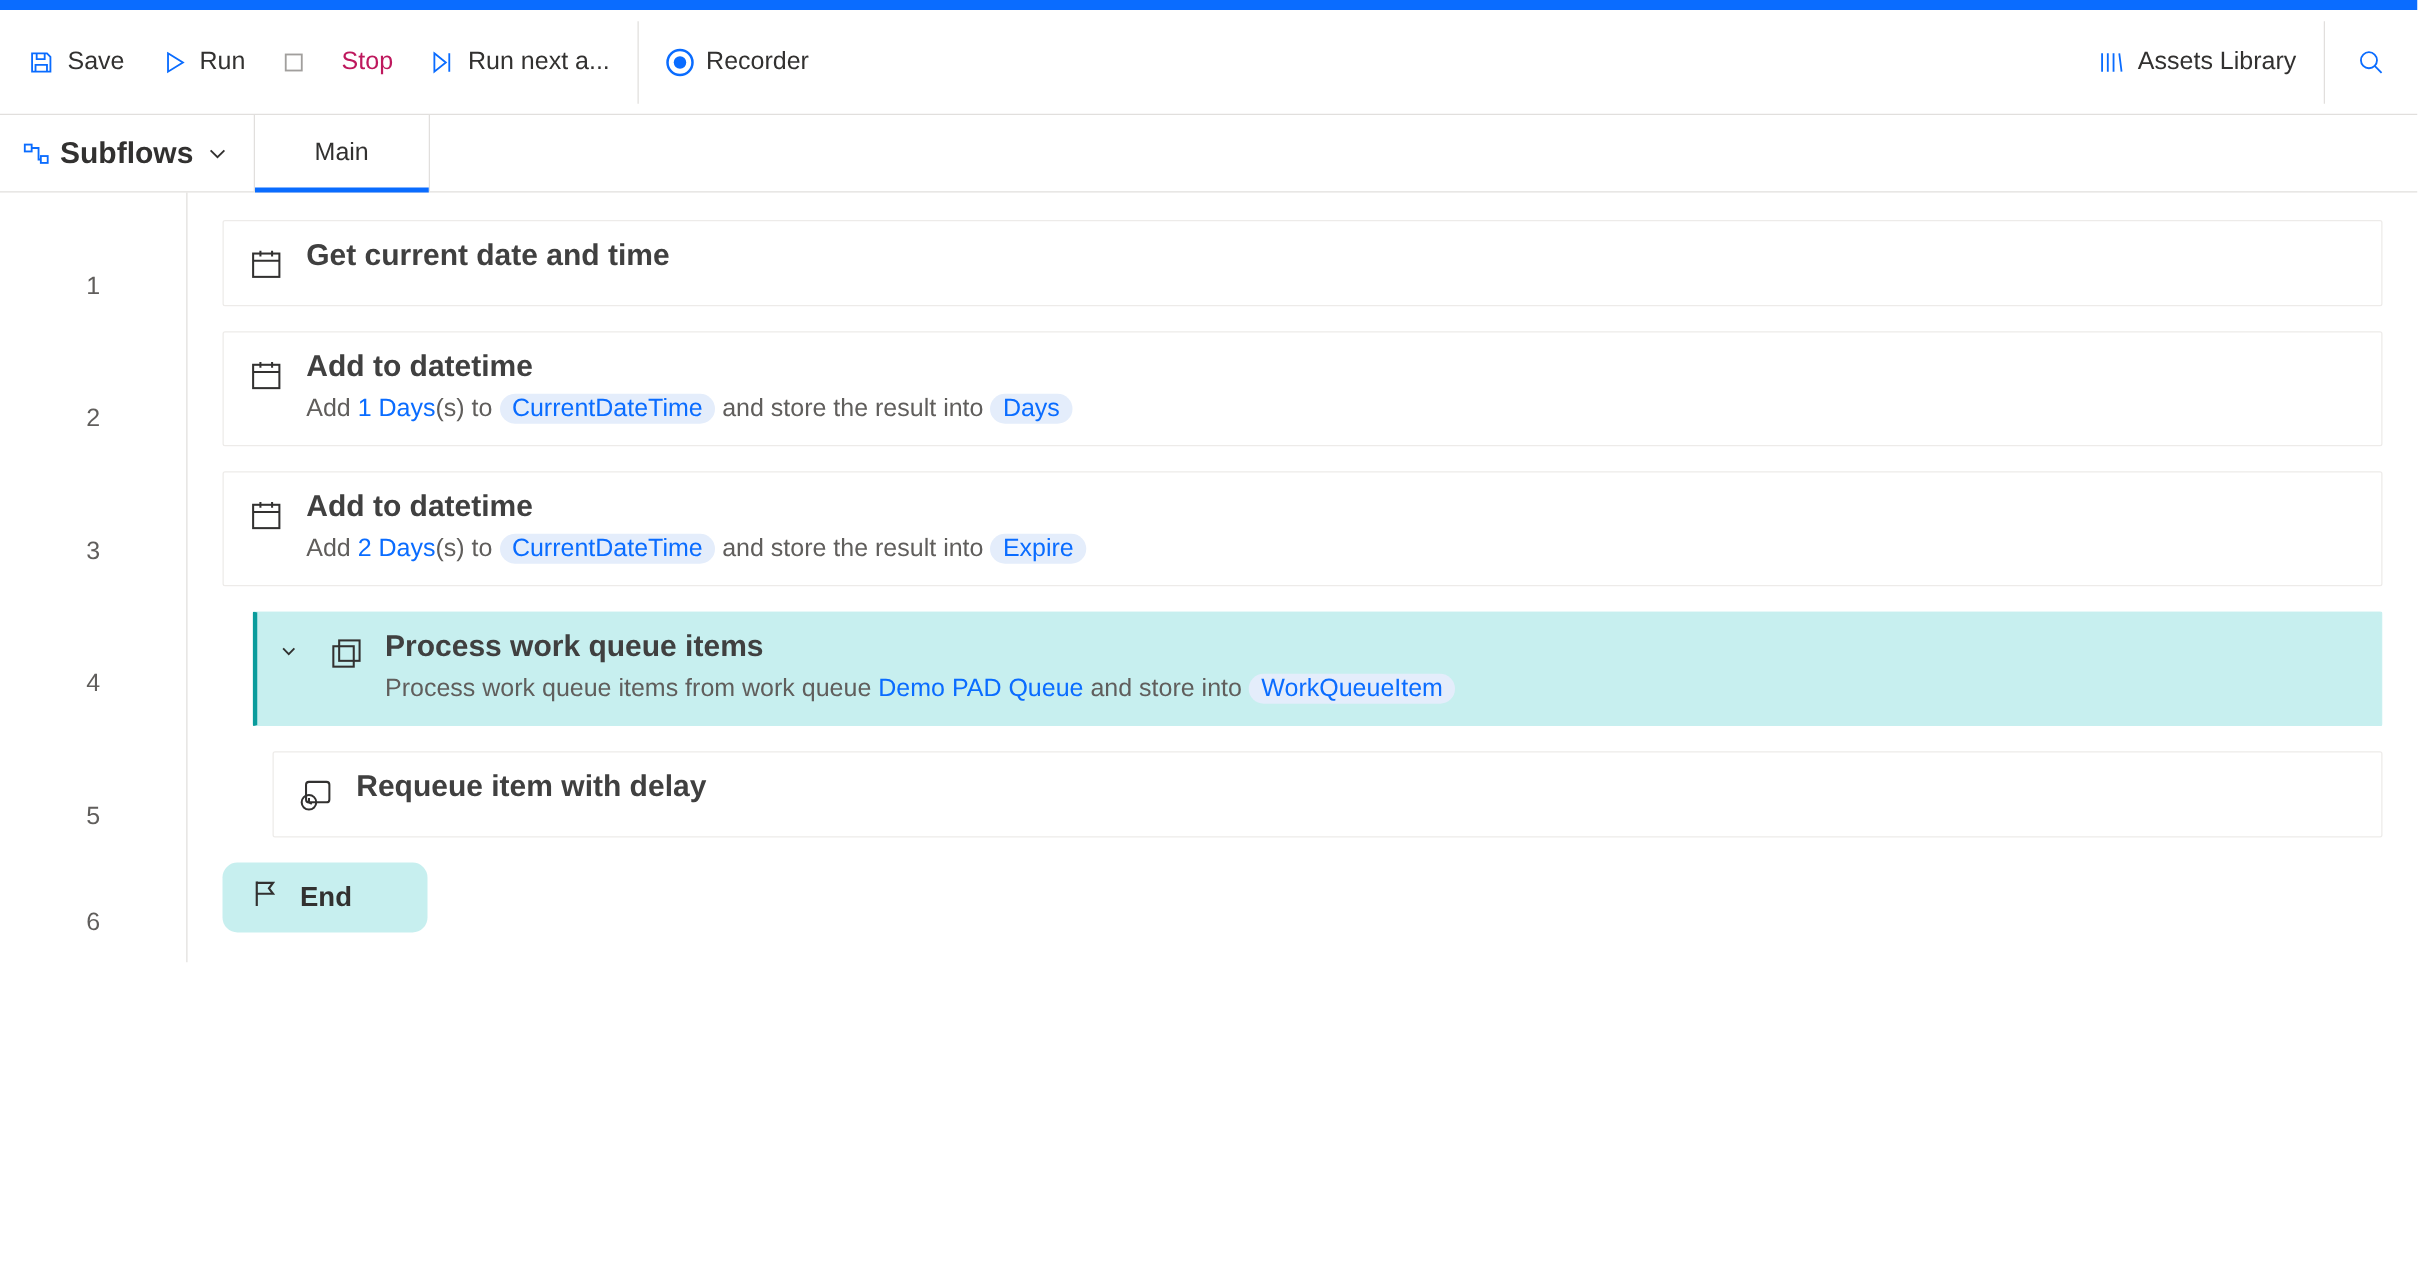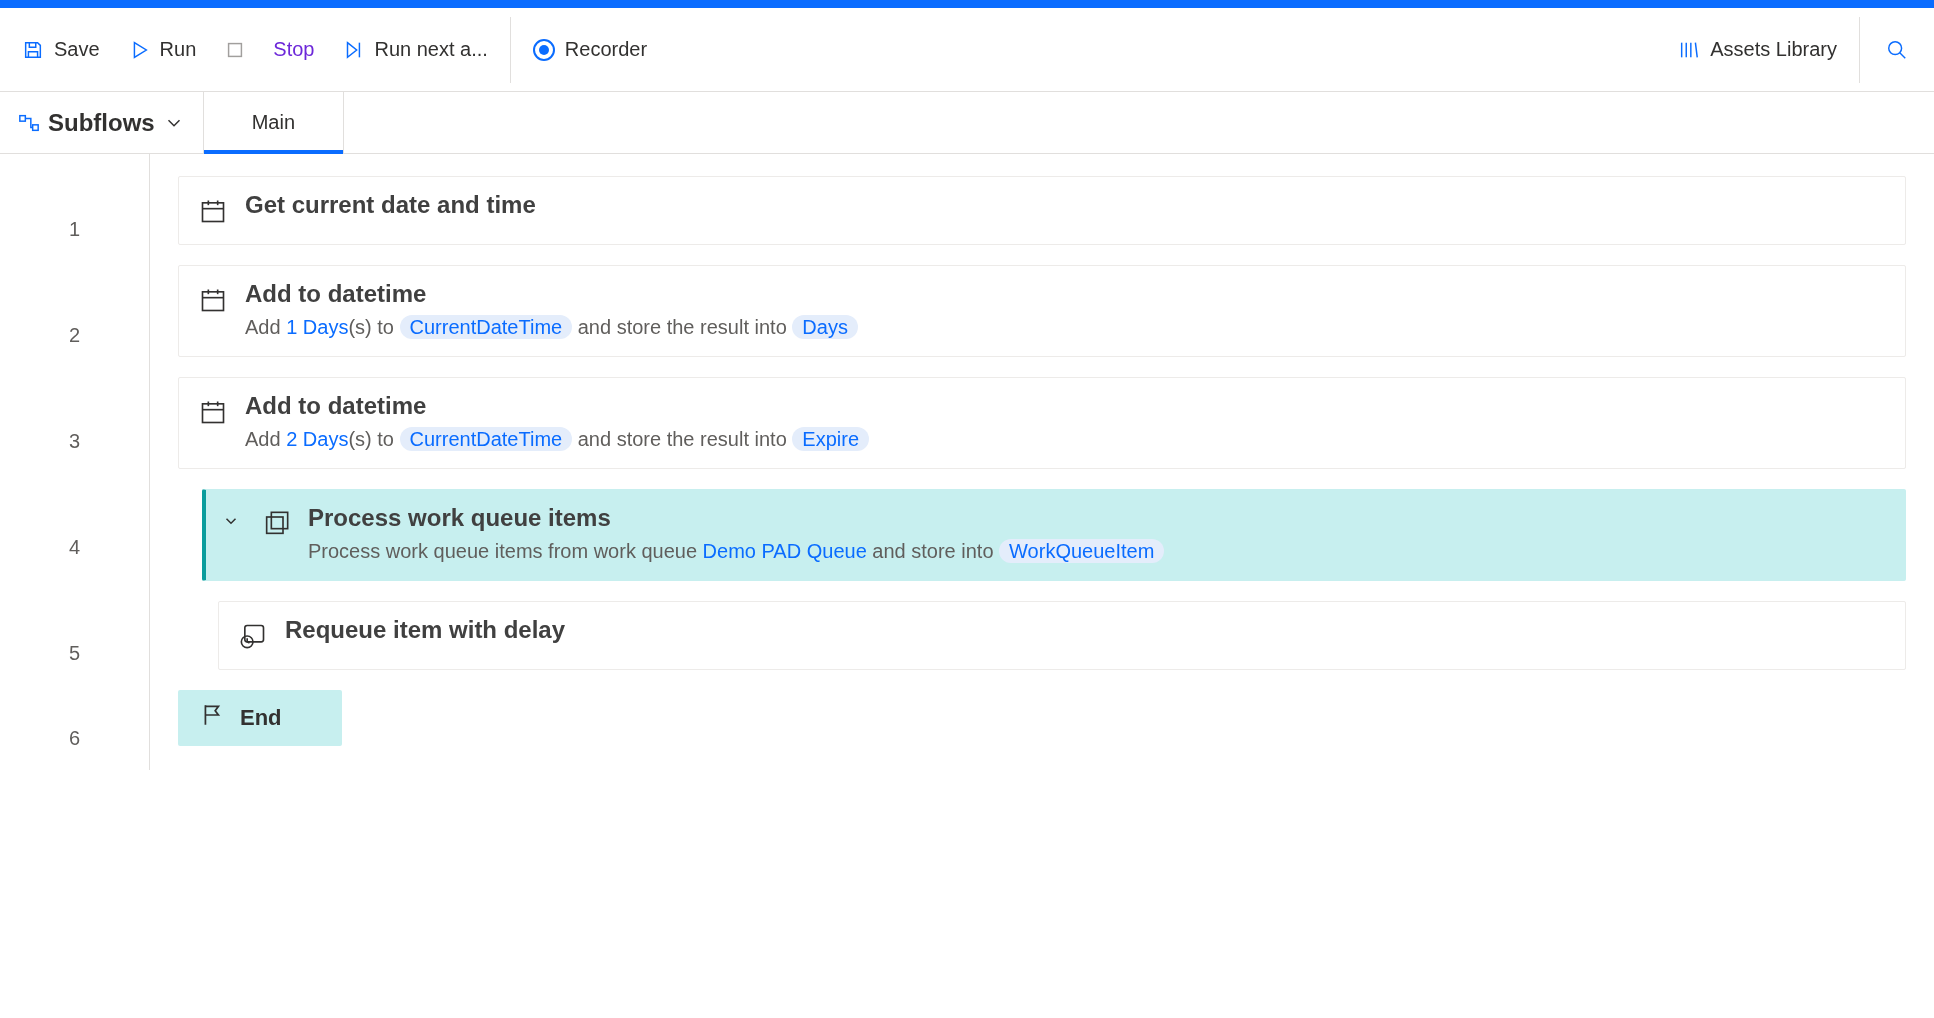--- a/index.html
+++ b/index.html
@@ -21,21 +21,21 @@
     }
     .tb-btn {
       display: inline-flex;
       align-items: center;
       gap: 10px;
       padding: 8px 14px;
       cursor: pointer;
       color: #323130;
       font-size: 20px;
     }
-    .tb-btn.disabled { color: #6d28d9; gap: 27px; }
+    .tb-btn.disabled { color: #be185d; gap: 27px; }
     .tb-divider { width: 1px; height: 66px; background: #e1dfdd; margin: 0 8px; }
     .tb-spacer { flex: 1; }
     .icon { display:inline-flex; width:22px; height:22px; align-items:center; justify-content:center; }
     .icon svg { width:22px; height:22px; stroke:#0a6cff; fill:none; stroke-width:1.6; }
     .tb-btn.disabled .icon svg { stroke:#a19f9d; }
     .search-icon svg { stroke:#0a6cff; }
     
     .tabs-row {
       display:flex;
       align-items:stretch;
@@ -142,21 +142,21 @@
     }
     .chevron-toggle svg { width:18px; height:18px; stroke:#323130; fill:none; stroke-width:2;}
     .end-card {
       background:#c7efef;
       display:inline-flex;
       align-items:center;
       gap:14px;
       padding:12px 60px 12px 22px;
       font-weight:700;
       font-size:22px;
-      border-radius:2px;
+      border-radius:12px;
     }
     .end-card svg { width:26px; height:26px; stroke:#323130; fill:none; stroke-width:1.6;}
     
     .radio-icon { width:22px; height:22px; border:2px solid #0a6cff; border-radius:50%; display:inline-flex; align-items:center; justify-content:center;}
     .radio-icon::after { content:""; width:10px; height:10px; background:#0a6cff; border-radius:50%;}
   </style>
 </head>
 <body>
 
 <div class="top-accent"></div>

